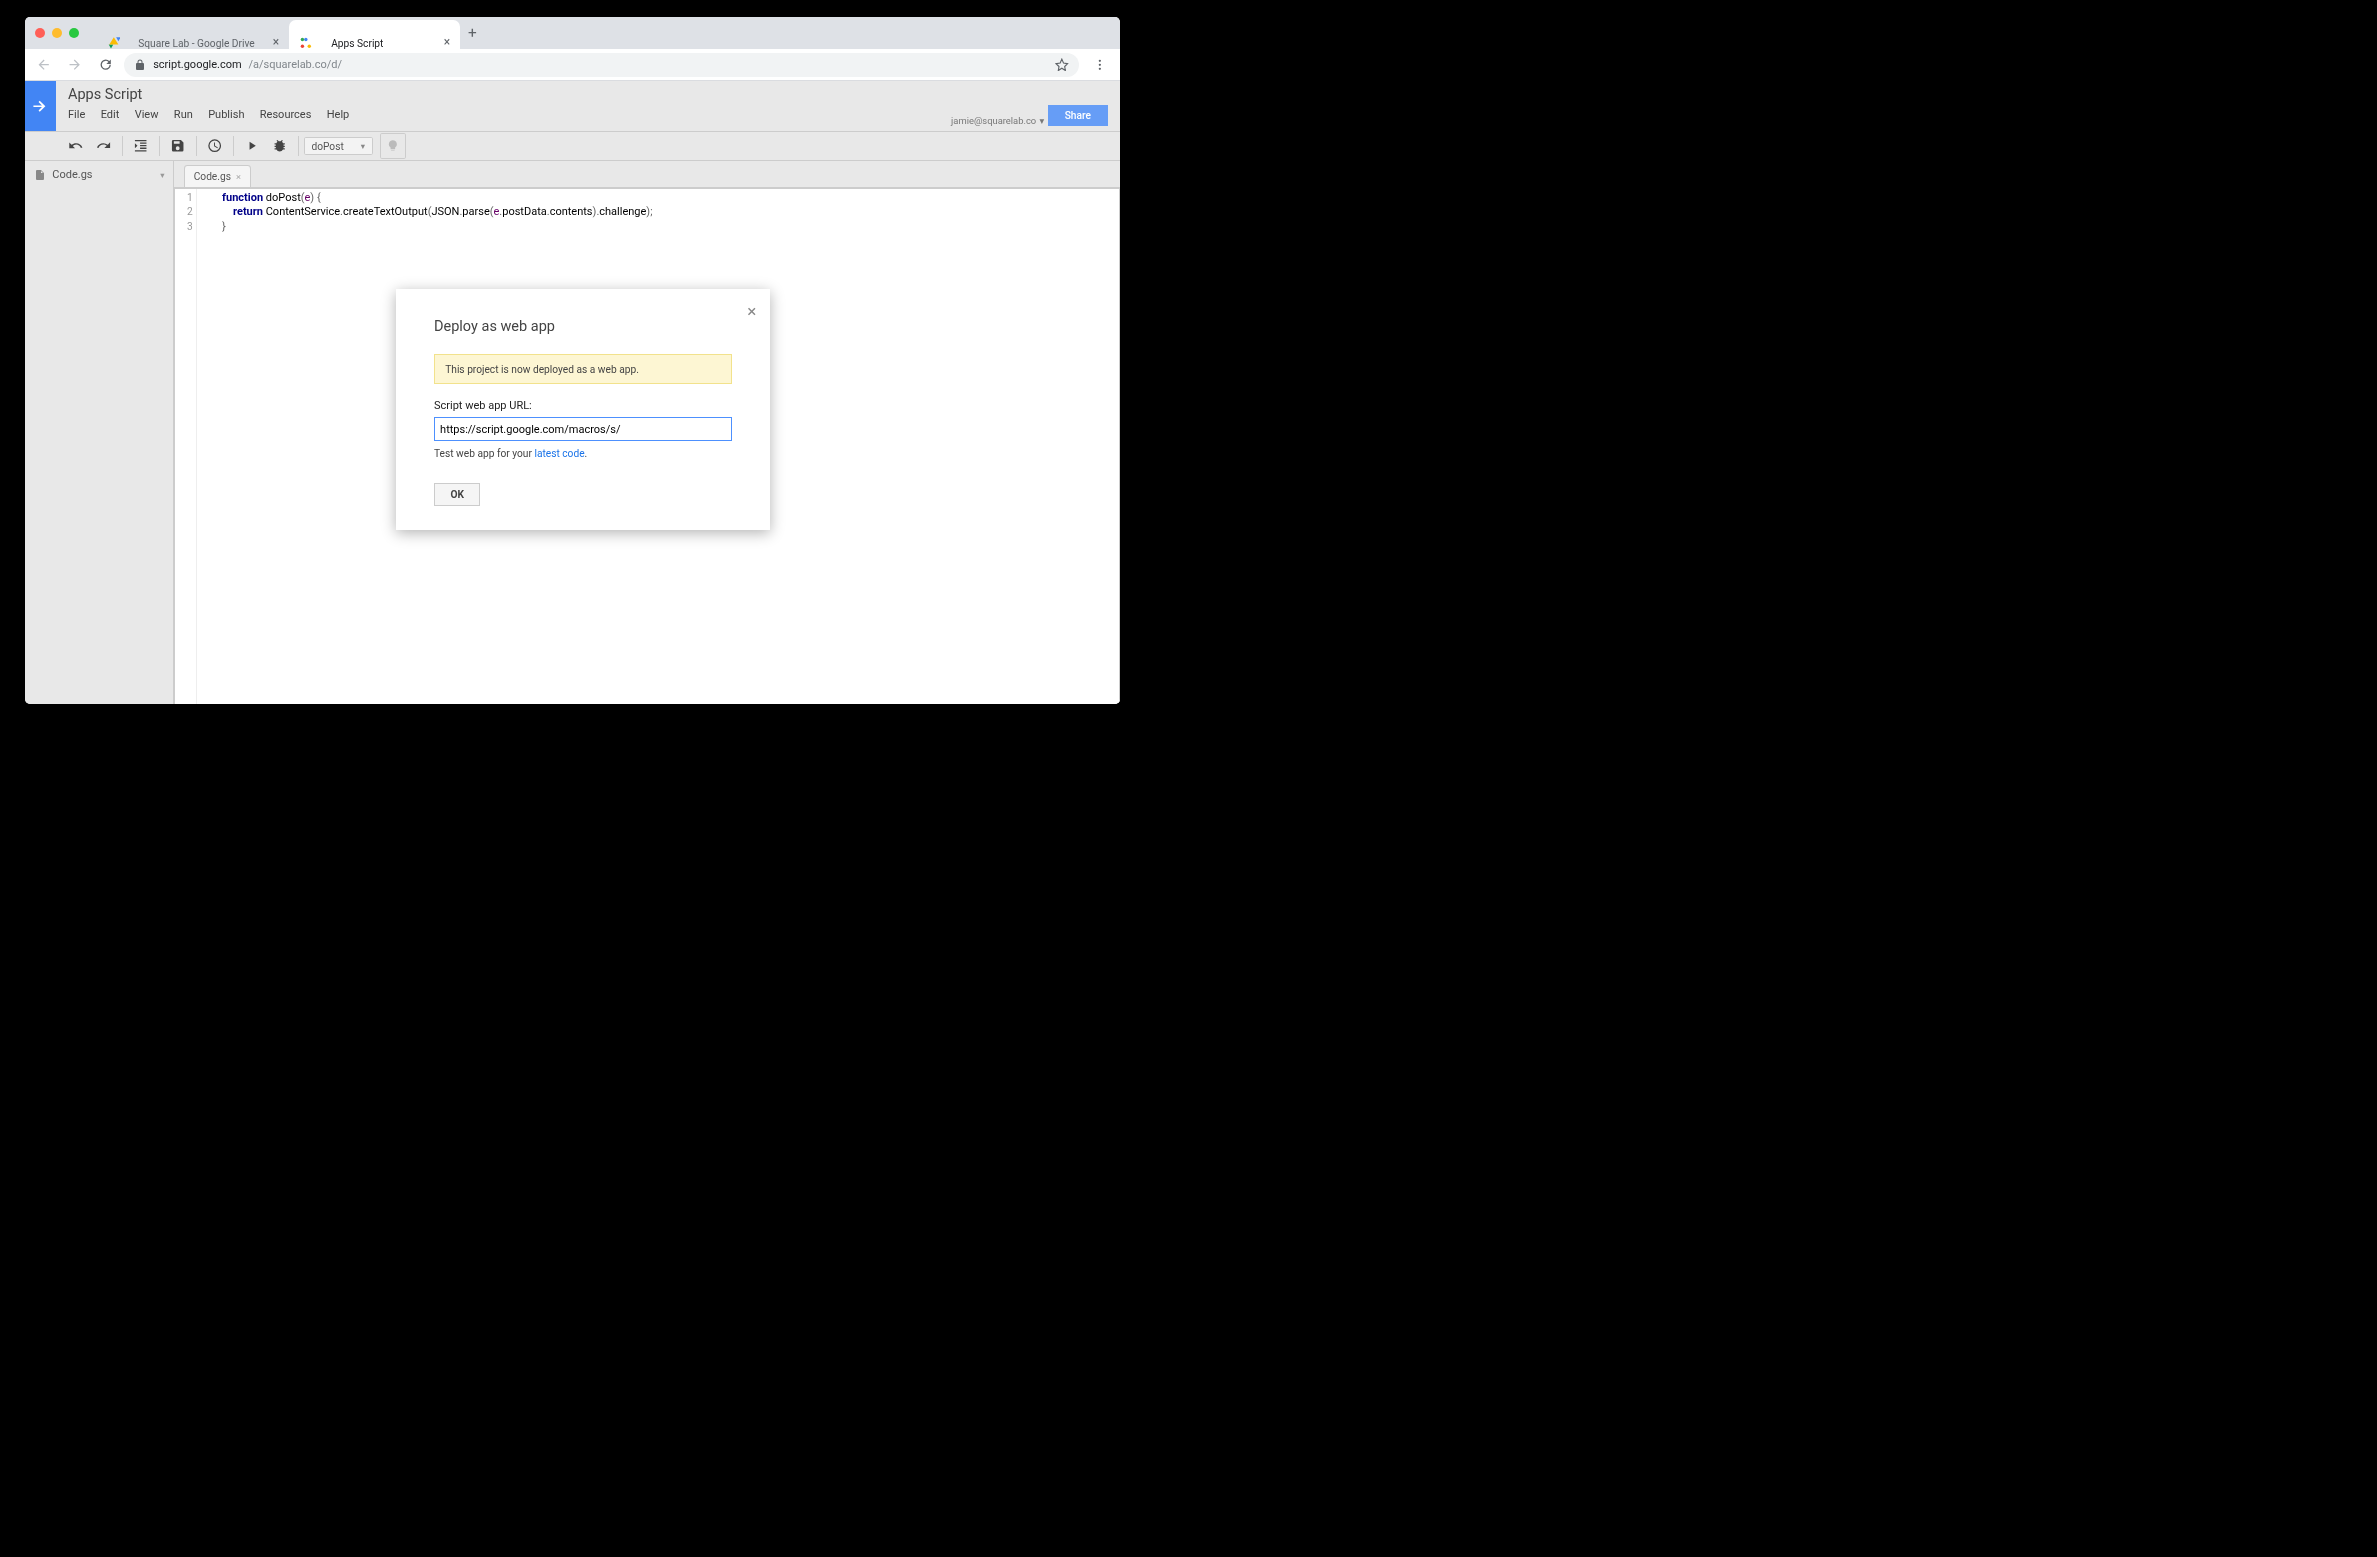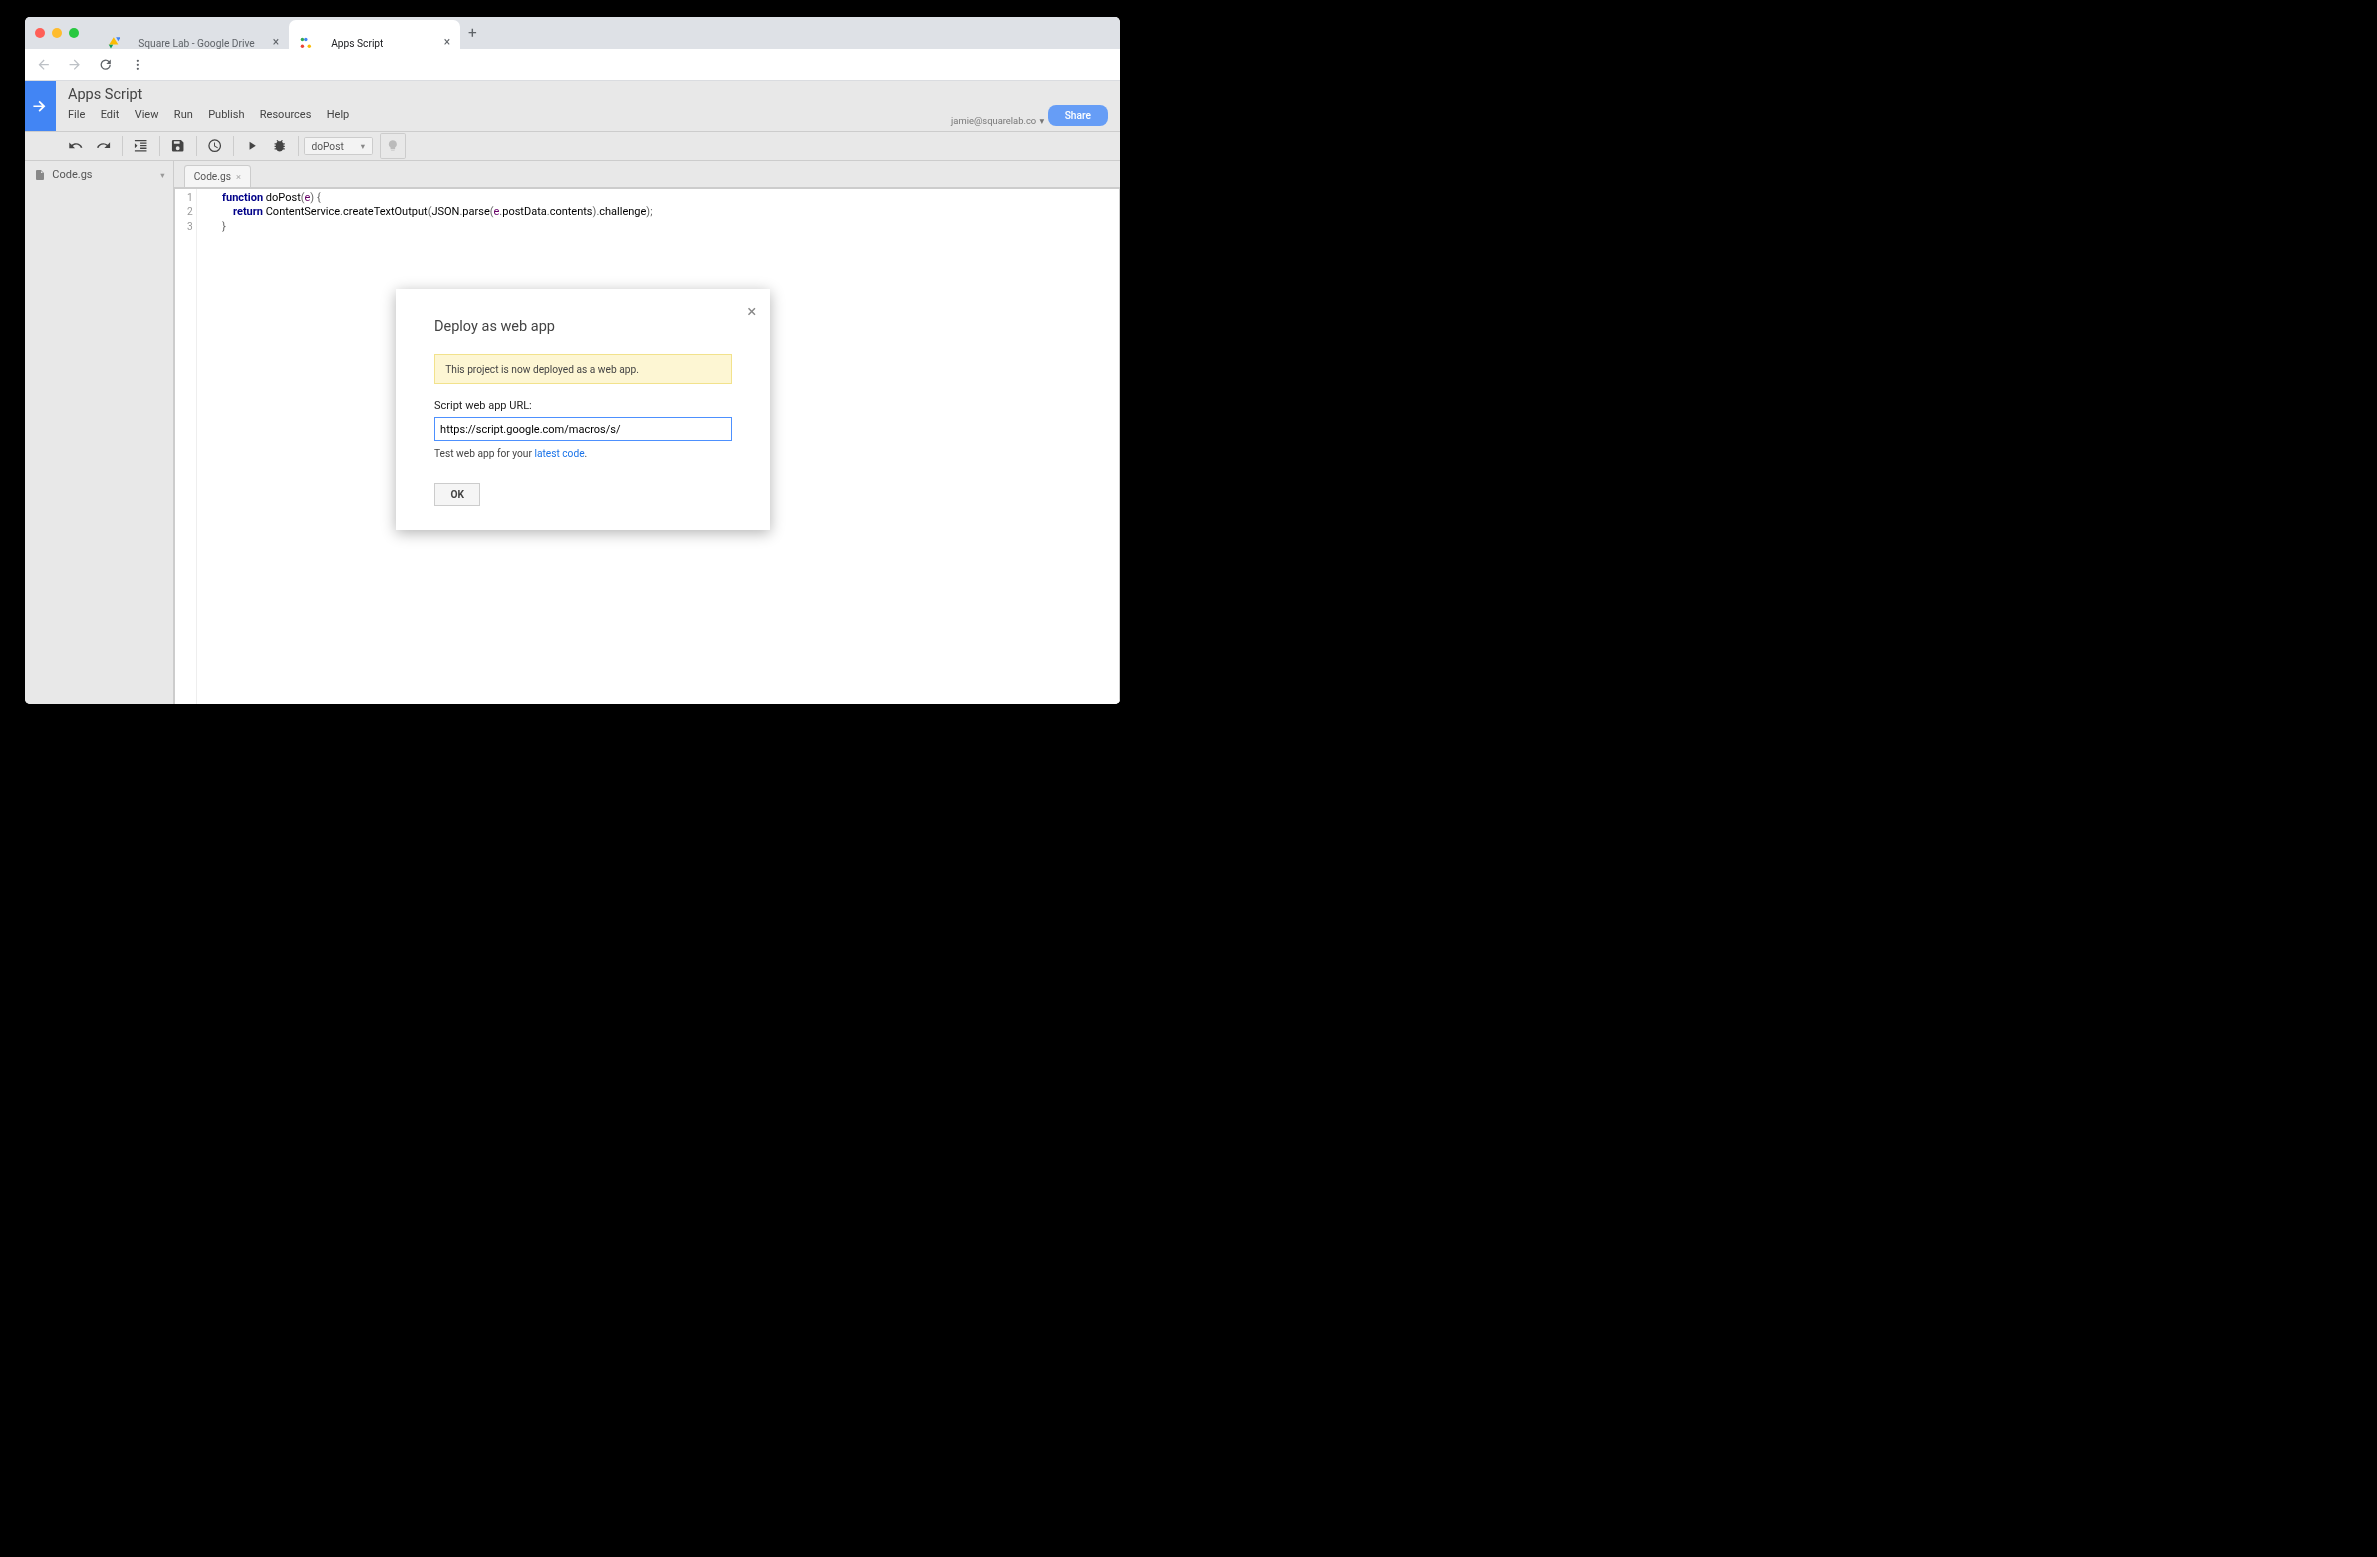--- a/index.html
+++ b/index.html
@@ -25,21 +25,21 @@
 .star { color: #5f6368; cursor: pointer; }
 .menu-dots { color: #5f6368; cursor: pointer; padding: 0 6.8px; }
 .app-header { height: 50px; background: #e8e8e8; display: flex; }
 .app-logo { width: 31px; height: 50px; background: #4285f4; display: flex; align-items: center; justify-content: center; }
 .app-header-main { flex: 1; padding: 5.1px 12px 0 12px; }
 .app-title { font-size: 14.5px; color: #444; }
 .menubar { display: flex; gap: 15.4px; margin-top: 5.1px; font-size: 11px; color: #444; }
 .menubar span { cursor: pointer; }
 .header-right { display: flex; align-items: flex-end; padding: 5.1px 12px; gap: 3.4px; }
 .user-email { font-size: 9.4px; color: #777; display: flex; align-items: center; gap: 3.4px; }
-.share-btn { background: #669df6; color: #fff; border: none; padding: 5.1px 17px; border-radius: 8px; font-size: 10.2px; font-weight: 500; cursor: pointer; }
+.share-btn { background: #669df6; color: #fff; border: none; padding: 5.1px 17px; border-radius: 0; font-size: 10.2px; font-weight: 500; cursor: pointer; }
 .toolbar { height: 30px; background: #e8e8e8; border-top: 0.9px solid #ccc; border-bottom: 0.9px solid #ccc; display: flex; align-items: center; padding: 0 38px; gap: 1.7px; }
 .tbtn { width: 26px; height: 26px; display: flex; align-items: center; justify-content: center; color: #444; cursor: pointer; }
 .tsep { width: 0.9px; height: 20.5px; background: #ccc; margin: 0 3.4px; }
 .func-select { border: 0.9px solid #ccc; background: #f3f3f3; padding: 2.6px 6.8px; font-size: 10.2px; color: #555; display: flex; align-items: center; gap: 17px; cursor: pointer; border-radius: 1.7px; }
 .lightbulb { width: 26px; height: 26px; display: flex; align-items: center; justify-content: center; color: #bbb; border: 0.9px solid #ccc; border-radius: 1.7px; margin-left: 5.1px; }
 .workspace { display: flex; height: 546px; }
 .sidebar { width: 149px; background: #e8e8e8; border-right: 0.9px solid #ccc; }
 .sidebar-item { height: 27px; display: flex; align-items: center; padding: 0 8.5px; gap: 6.8px; font-size: 11px; color: #555; cursor: pointer; position: relative; }
 .sidebar-item .carrot { position: absolute; right: 8.5px; color: #999; font-size: 8.5px; }
 .editor { flex: 1; background: #e8e8e8; display: flex; flex-direction: column; }
@@ -107,20 +107,31 @@
     <div class="navbtn disabled">
       <svg width="15.4" height="15.4" viewBox="0 0 24 24">
           <path fill="currentColor" d="M4 11h12.17l-5.59-5.59L12 4l8 8-8 8-1.41-1.41L16.17 13H4z"></path>
         </svg>
     </div>
     <div class="navbtn">
       <svg width="15.4" height="15.4" viewBox="0 0 24 24">
           <path fill="currentColor" d="M17.65 6.35A7.96 7.96 0 0012 4a8 8 0 108 8h-2a6 6 0 11-1.76-4.24L13 11h7V4l-2.35 2.35z"></path>
         </svg>
     </div>
+    <div class="url-pill">
+      <svg class="lock" width="12" height="12" viewBox="0 0 24 24">
+          <path fill="currentColor" d="M18 8h-1V6a5 5 0 00-10 0v2H6a2 2 0 00-2 2v10a2 2 0 002 2h12a2 2 0 002-2V10a2 2 0 00-2-2zM9 6a3 3 0 016 0v2H9V6z"></path>
+        </svg>
+      <span>script.google.com</span>
+        <span class="url-faded">/a/squarelab.co/d/</span>
+      <span style="flex:1"></span>
+      <svg class="star" width="13.7" height="13.7" viewBox="0 0 24 24">
+          <path fill="none" stroke="currentColor" stroke-width="2" d="M12 2l2.9 6.9L22 10l-5 4.9 1.2 7.1L12 18l-6.2 4L7 14.9 2 10l7.1-1.1z"></path>
+        </svg>
+    </div>
     <div class="menu-dots">
       <svg width="13.7" height="13.7" viewBox="0 0 24 24">
           <circle cx="12" cy="5" r="2" fill="currentColor"></circle>
           <circle cx="12" cy="12" r="2" fill="currentColor"></circle>
           <circle cx="12" cy="19" r="2" fill="currentColor"></circle>
         </svg>
     </div>
   </div>
 
   <div class="app-header">

